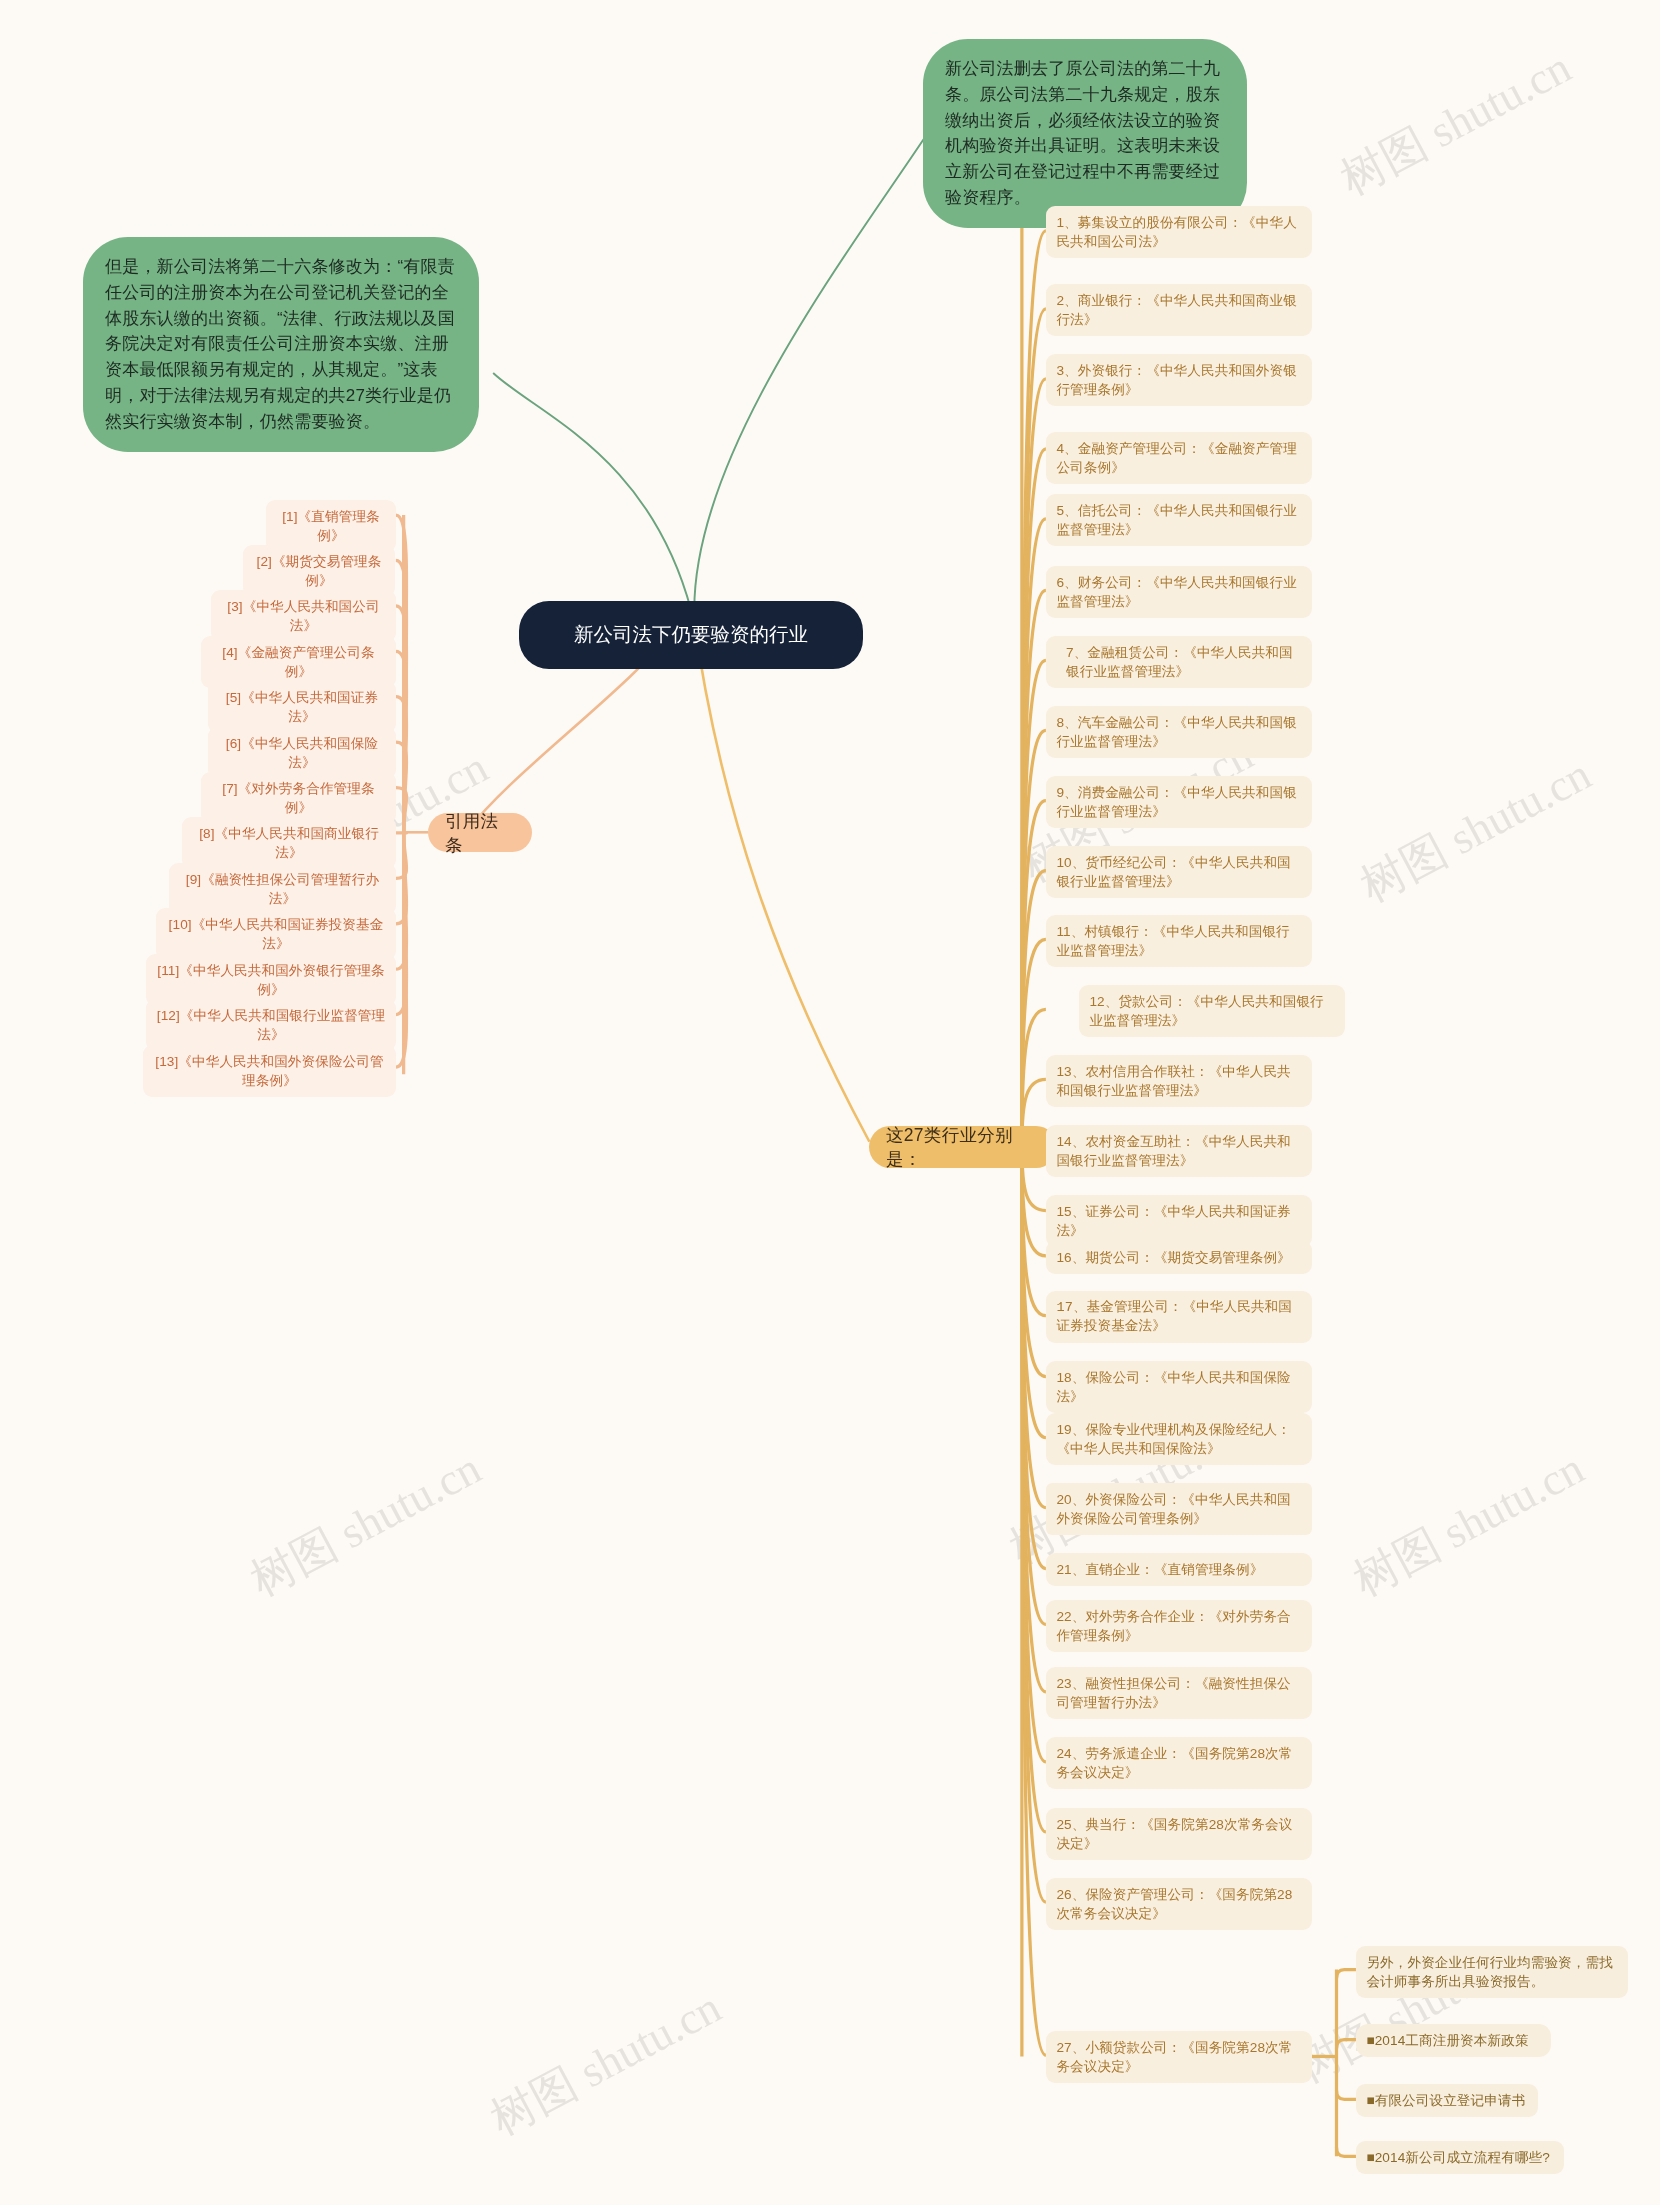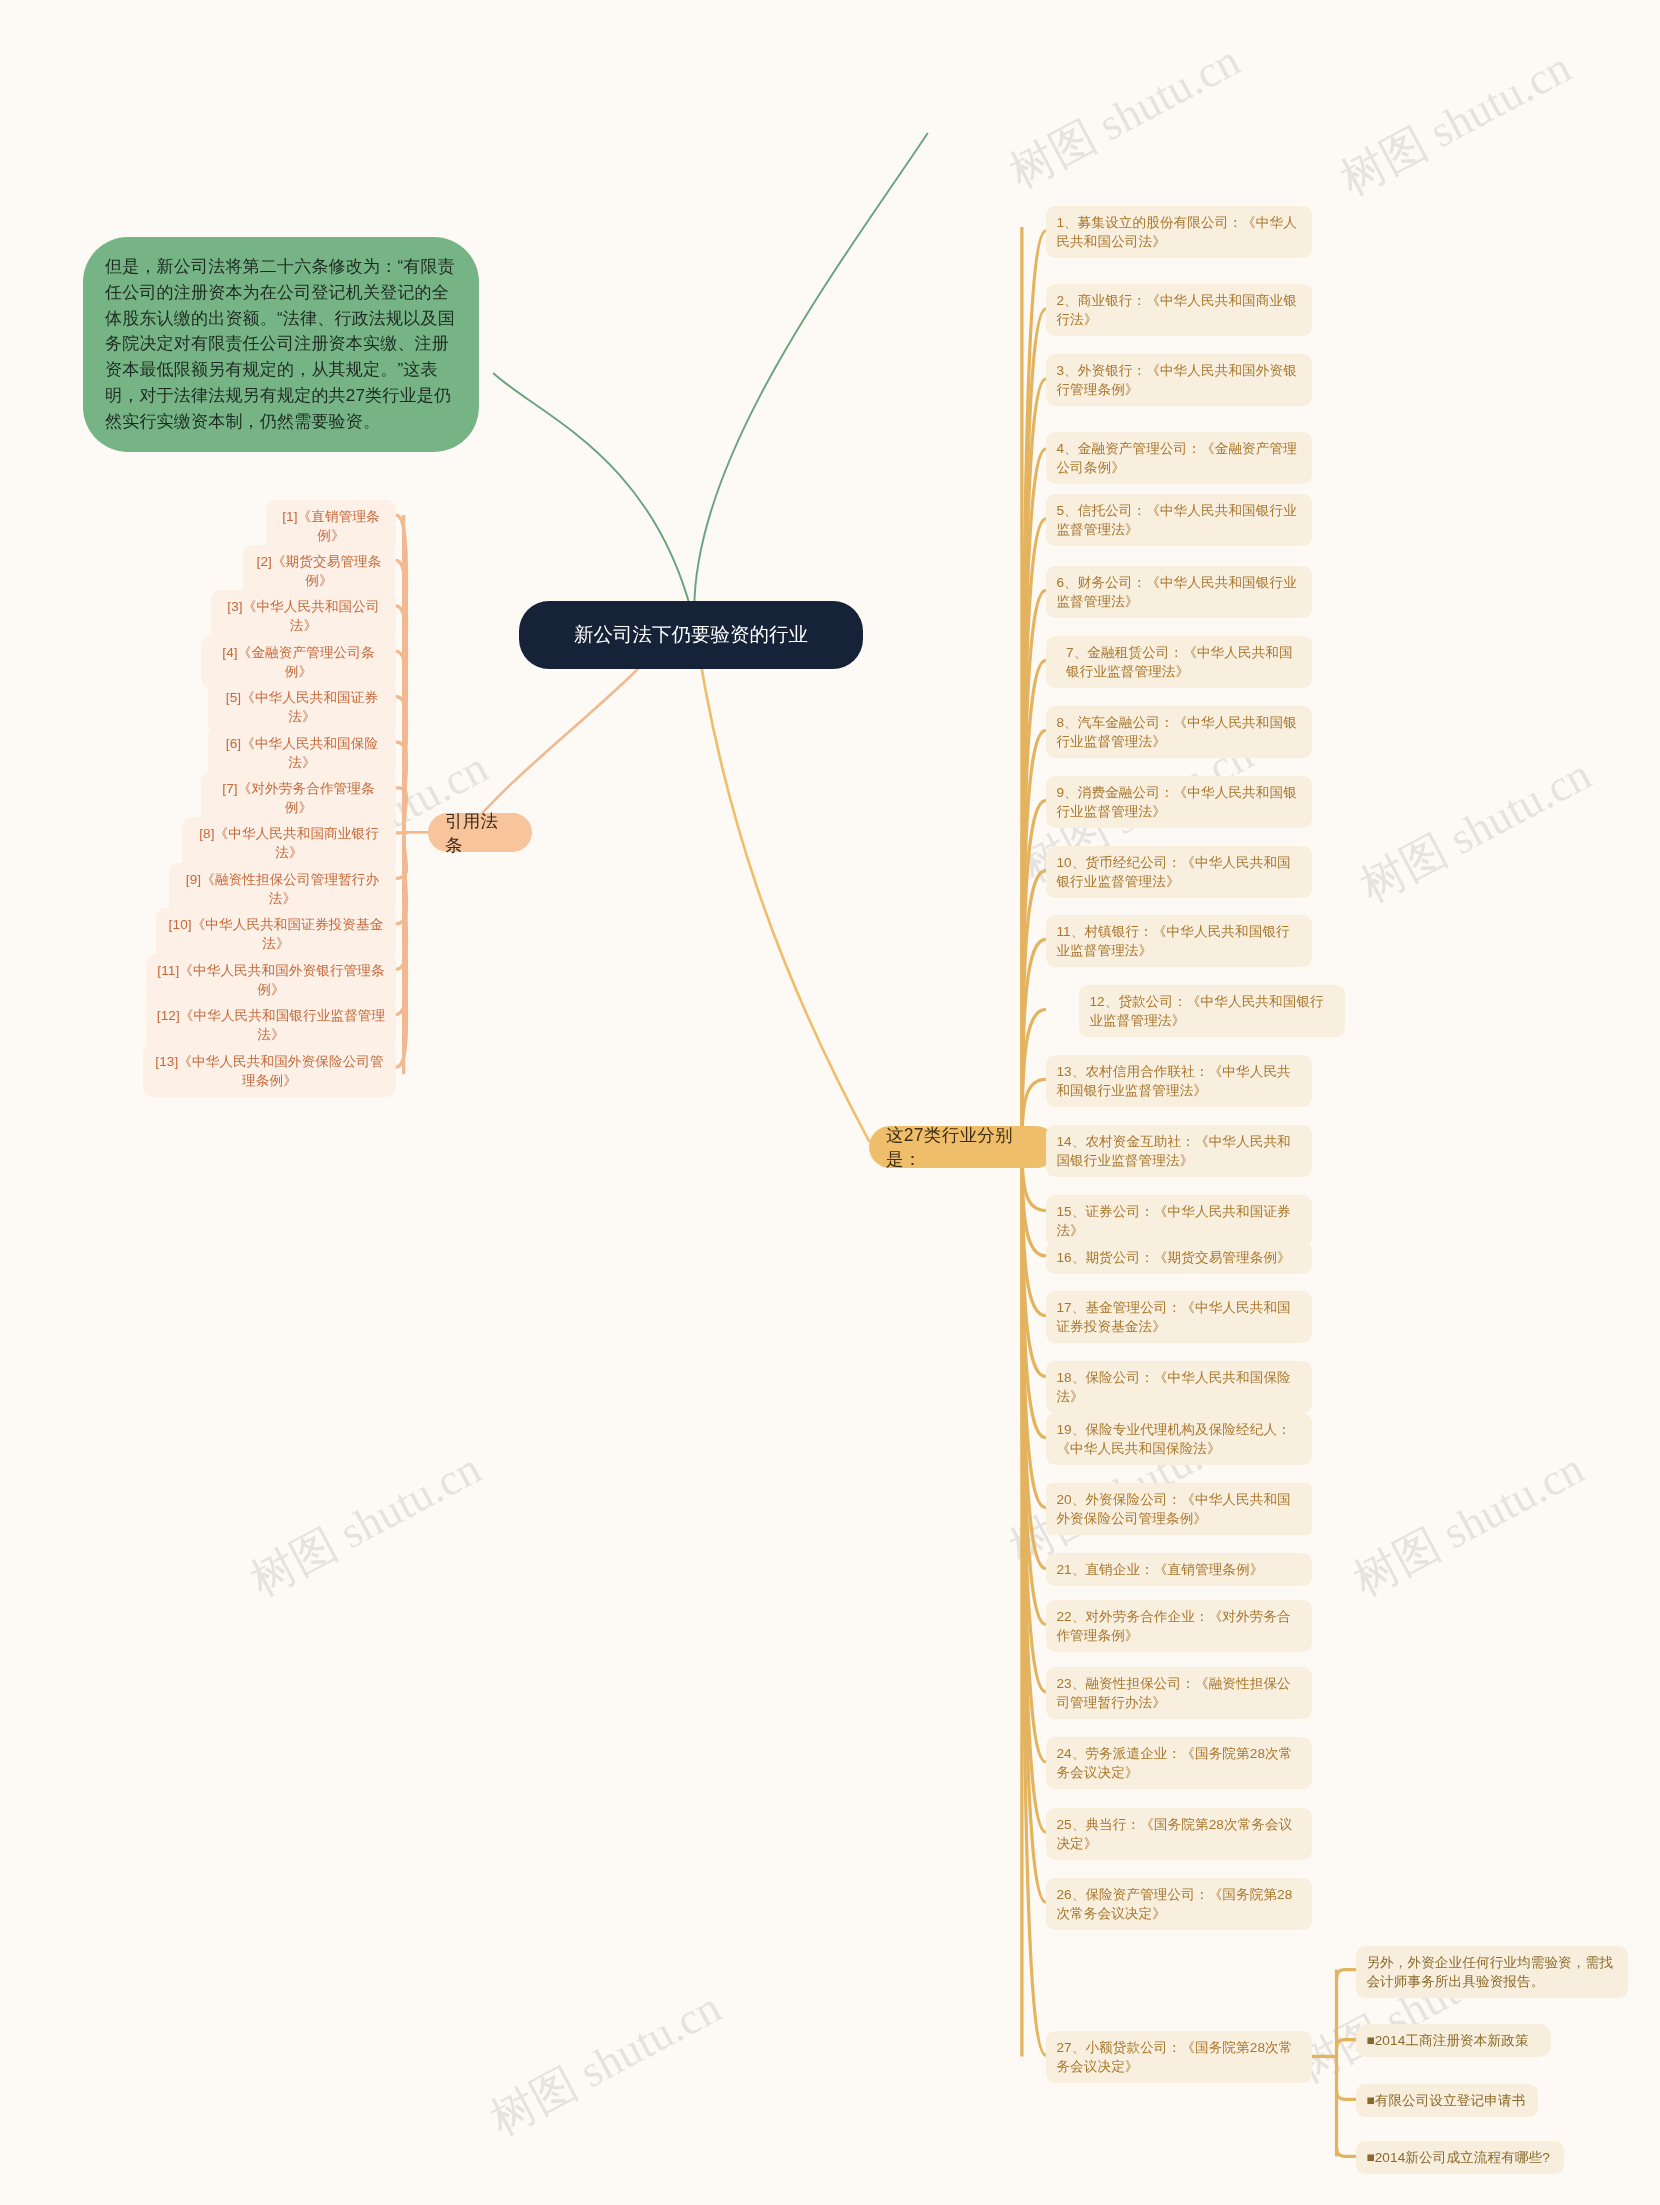--- a/index.html
+++ b/index.html
@@ -152,20 +152,21 @@
       <path d="M1573 1767 L1612 1767"></path>
     </g>
     <g fill="none" stroke="#efbe6a" stroke-width="4">
       <path d="M1068 945 C1110 1250 1200 1500 1340 1760"></path>
     </g>
     <g fill="none" stroke="#f0b98f" stroke-width="4">
       <path d="M1060 950 C950 1080 800 1180 718 1283"></path>
     </g>
   </svg>
 
+  <div class="node green-node" style="left:923px;top:39px;width:324px;">新公司法删去了原公司法的第二十九条。原公司法第二十九条规定，股东缴纳出资后，必须经依法设立的验资机构验资并出具证明。这表明未来设立新公司在登记过程中不再需要经过验资程序。</div>
 
   <div class="node green-node" style="left:83px;top:237px;width:396px;">但是，新公司法将第二十六条修改为：“有限责任公司的注册资本为在公司登记机关登记的全体股东认缴的出资额。“法律、行政法规以及国务院决定对有限责任公司注册资本实缴、注册资本最低限额另有规定的，从其规定。”这表明，对于法律法规另有规定的共27类行业是仍然实行实缴资本制，仍然需要验资。</div>
 
   <div class="node root-node" style="left:519px;top:577px;width:344px;height:68px;">新公司法下仍要验资的行业</div>
 
   <div class="node pill pill-orange" style="left:428px;top:813px;width:104px;height:39px;">引用法条</div>
 
   <div class="node pill pill-gold" style="left:869px;top:1126px;width:188px;height:42px;">这27类行业分别是：</div>
 
   <div id="left-items">
@@ -193,21 +194,21 @@
       <div class="node leaf leaf-right" style="left: 1046px; top: 636px; width: 266px; min-height: 49px; padding-left: 20px;">7、金融租赁公司：《中华人民共和国银行业监督管理法》</div>
       <div class="node leaf leaf-right" style="left: 1046px; top: 706px; width: 266px; min-height: 49px;">8、汽车金融公司：《中华人民共和国银行业监督管理法》</div>
       <div class="node leaf leaf-right" style="left: 1046px; top: 776px; width: 266px; min-height: 49px;">9、消费金融公司：《中华人民共和国银行业监督管理法》</div>
       <div class="node leaf leaf-right" style="left: 1046px; top: 846px; width: 266px; min-height: 49px;">10、货币经纪公司：《中华人民共和国银行业监督管理法》</div>
       <div class="node leaf leaf-right" style="left: 1046px; top: 915px; width: 266px; min-height: 49px;">11、村镇银行：《中华人民共和国银行业监督管理法》</div>
       <div class="node leaf leaf-right" style="left: 1046px; top: 985px; width: 266px; min-height: 49px; margin-left: 33px;">12、贷款公司：《中华人民共和国银行业监督管理法》</div>
       <div class="node leaf leaf-right" style="left: 1046px; top: 1055px; width: 266px; min-height: 49px;">13、农村信用合作联社：《中华人民共和国银行业监督管理法》</div>
       <div class="node leaf leaf-right" style="left: 1046px; top: 1125px; width: 266px; min-height: 49px;">14、农村资金互助社：《中华人民共和国银行业监督管理法》</div>
       <div class="node leaf leaf-right" style="left: 1046px; top: 1195px; width: 266px; min-height: 31px;">15、证券公司：《中华人民共和国证券法》</div>
       <div class="node leaf leaf-right" style="left: 1046px; top: 1241px; width: 266px; min-height: 31px;">16、期货公司：《期货交易管理条例》</div>
-      <div class="node leaf leaf-right" style="left: 1046px; top: 1291px; width: 266px; min-height: 49px;">17、基金管理公司：《中华人民共和国证券投资基金法》</div>
+      <div class="node leaf leaf-right" style="left: 1046px; top: 1291px; width: 266px; min-height: 49px; font-family: Liberation Mono, monospace;">17、基金管理公司：《中华人民共和国证券投资基金法》</div>
       <div class="node leaf leaf-right" style="left: 1046px; top: 1361px; width: 266px; min-height: 31px;">18、保险公司：《中华人民共和国保险法》</div>
       <div class="node leaf leaf-right" style="left: 1046px; top: 1413px; width: 266px; min-height: 49px;">19、保险专业代理机构及保险经纪人：《中华人民共和国保险法》</div>
       <div class="node leaf leaf-right" style="left: 1046px; top: 1483px; width: 266px; min-height: 49px; border-radius: 6px;">20、外资保险公司：《中华人民共和国外资保险公司管理条例》</div>
       <div class="node leaf leaf-right" style="left: 1046px; top: 1553px; width: 266px; min-height: 31px;">21、直销企业：《直销管理条例》</div>
       <div class="node leaf leaf-right" style="left: 1046px; top: 1600px; width: 266px; min-height: 49px;">22、对外劳务合作企业：《对外劳务合作管理条例》</div>
       <div class="node leaf leaf-right" style="left: 1046px; top: 1667px; width: 266px; min-height: 49px;">23、融资性担保公司：《融资性担保公司管理暂行办法》</div>
       <div class="node leaf leaf-right" style="left: 1046px; top: 1737px; width: 266px; min-height: 49px;">24、劳务派遣企业：《国务院第28次常务会议决定》</div>
       <div class="node leaf leaf-right" style="left: 1046px; top: 1808px; width: 266px; min-height: 49px;">25、典当行：《国务院第28次常务会议决定》</div>
       <div class="node leaf leaf-right" style="left: 1046px; top: 1878px; width: 266px; min-height: 49px;">26、保险资产管理公司：《国务院第28次常务会议决定》</div>
       <div class="node leaf leaf-right" style="left: 1046px; top: 2031px; width: 266px; min-height: 49px;">27、小额贷款公司：《国务院第28次常务会议决定》</div>

